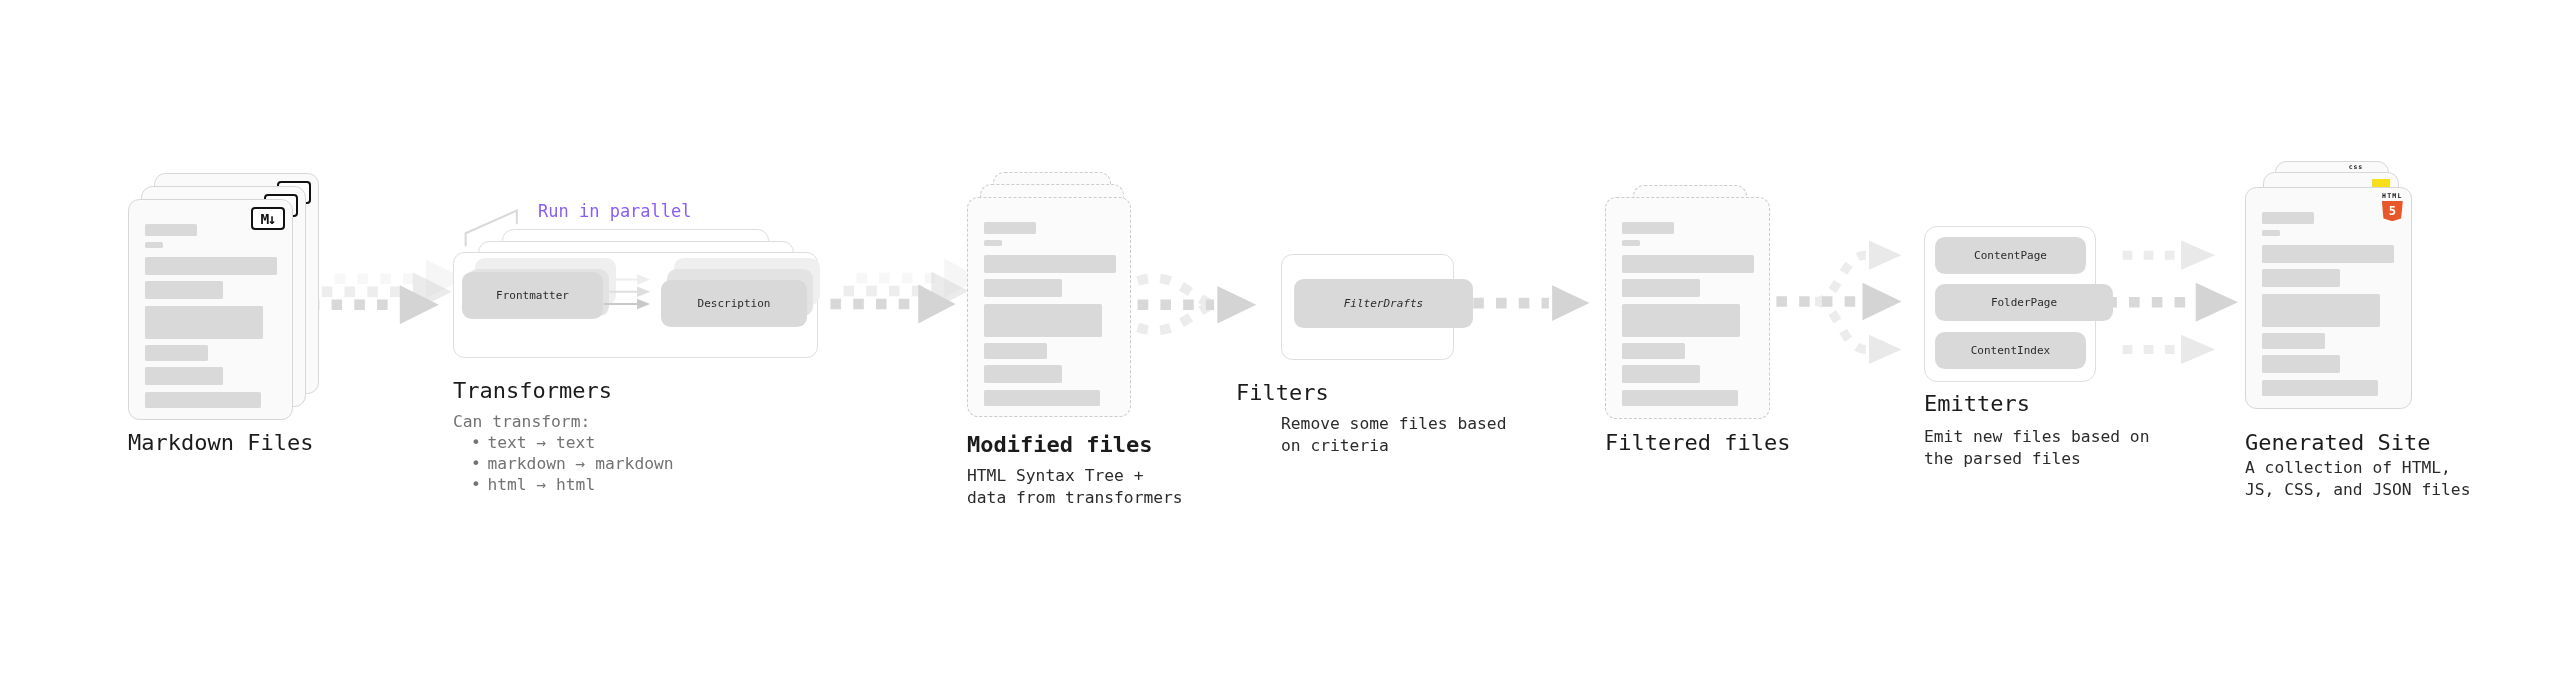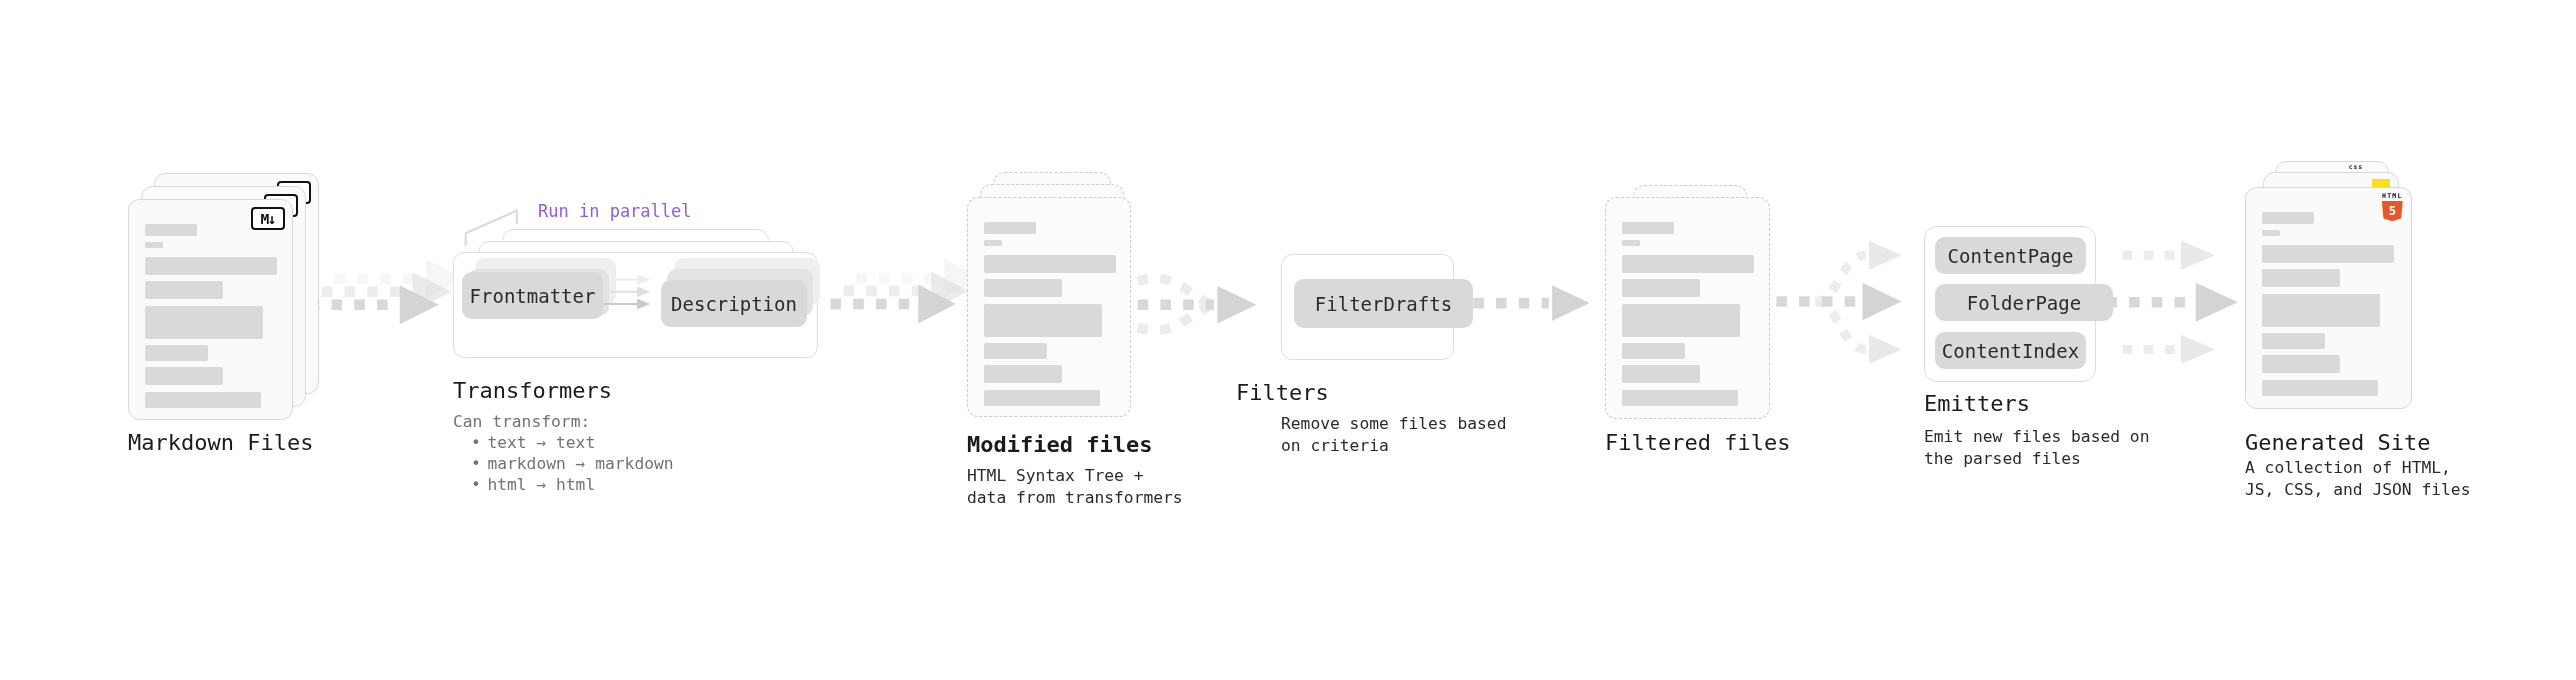--- a/index.html
+++ b/index.html
@@ -13,21 +13,21 @@
   .doc.dashed{border:1.6px dashed #cccccc;background:#fbfbfb;}
   .bar{position:absolute;background:#d9d9d9;border-radius:1.6px;}
   
   .mdbadge{position:absolute;top:7.3px;right:7.3px;width:34px;height:23px;background:#ffffff;border:2.4px solid #111111;
     border-radius:4.1px;display:flex;align-items:center;justify-content:center;
     font-weight:bold;font-size:14.6px;letter-spacing:-1.6px;color:#111111;box-sizing:border-box;}
   
   .frame{position:absolute;background:#ffffff;border:1.6px solid #dedede;border-radius:11.4px;box-sizing:border-box;}
   
   .pill{position:absolute;background:#d9d9d9;border-radius:9.8px;display:flex;align-items:center;justify-content:center;
-    font-size:19px;color:#2b2b2b;white-space:nowrap;}
+    font-size:11px;color:#2b2b2b;white-space:nowrap;}
   .pill.ghost1{background:#e3e3e3;}
   .pill.ghost2{background:#efefef;}
   
   .stage-label{position:absolute;font-size:22px;line-height:28px;color:#1b1b1b;white-space:nowrap;}
   .stage-sub{position:absolute;font-size:16.3px;line-height:22px;color:#2b2b2b;white-space:pre-line;}
   .parallel-label{position:absolute;font-size:17px;color:#8b5cf6;white-space:nowrap;margin-left:11px;}
   
   .bullets{position:absolute;font-size:16.3px;line-height:21px;color:#737373;}
   .bullets .line{white-space:nowrap;}
   .bullets .item{padding-left:11.4px;}
@@ -165,21 +165,21 @@
         <div class="bar" style="left: 16.3px; top: 167px; width: 78px; height: 18px;"></div>
         <div class="bar" style="left: 16.3px; top: 192px; width: 116px; height: 16.3px;"></div>
       </div>
     <div class="stage-label" style="left:967px;top:431px;font-weight:bold;">Modified files</div>
     <div class="stage-sub" style="left:967px;top:465px;">HTML Syntax Tree +
 data from transformers</div>
   </div>
 
   <div>
     <div class="frame" style="left:1281px;top:254px;width:173px;height:106px;"></div>
-    <div class="pill" style="left:1294px;top:279px;width:179px;height:49px;">FilterDrafts</div>
+    <div class="pill" style="left:1294px;top:279px;width:179px;height:49px;font-style:italic;">FilterDrafts</div>
     <div class="stage-label" style="left:1236px;top:379px;">Filters</div>
     <div class="stage-sub" style="left:1281px;top:413px;">Remove some files based
 on criteria</div>
   </div>
 
   <div>
     <div class="doc dashed" style="left:1633px;top:185px;width:114px;height:221px;"></div>
     <div class="doc dashed" style="left:1605px;top:197px;width:165px;height:222px;">
         <div class="bar" style="left: 16.3px; top: 24.4px; width: 52px; height: 11.4px;"></div>
         <div class="bar" style="left: 16.3px; top: 42px; width: 18px; height: 5.7px;"></div>

